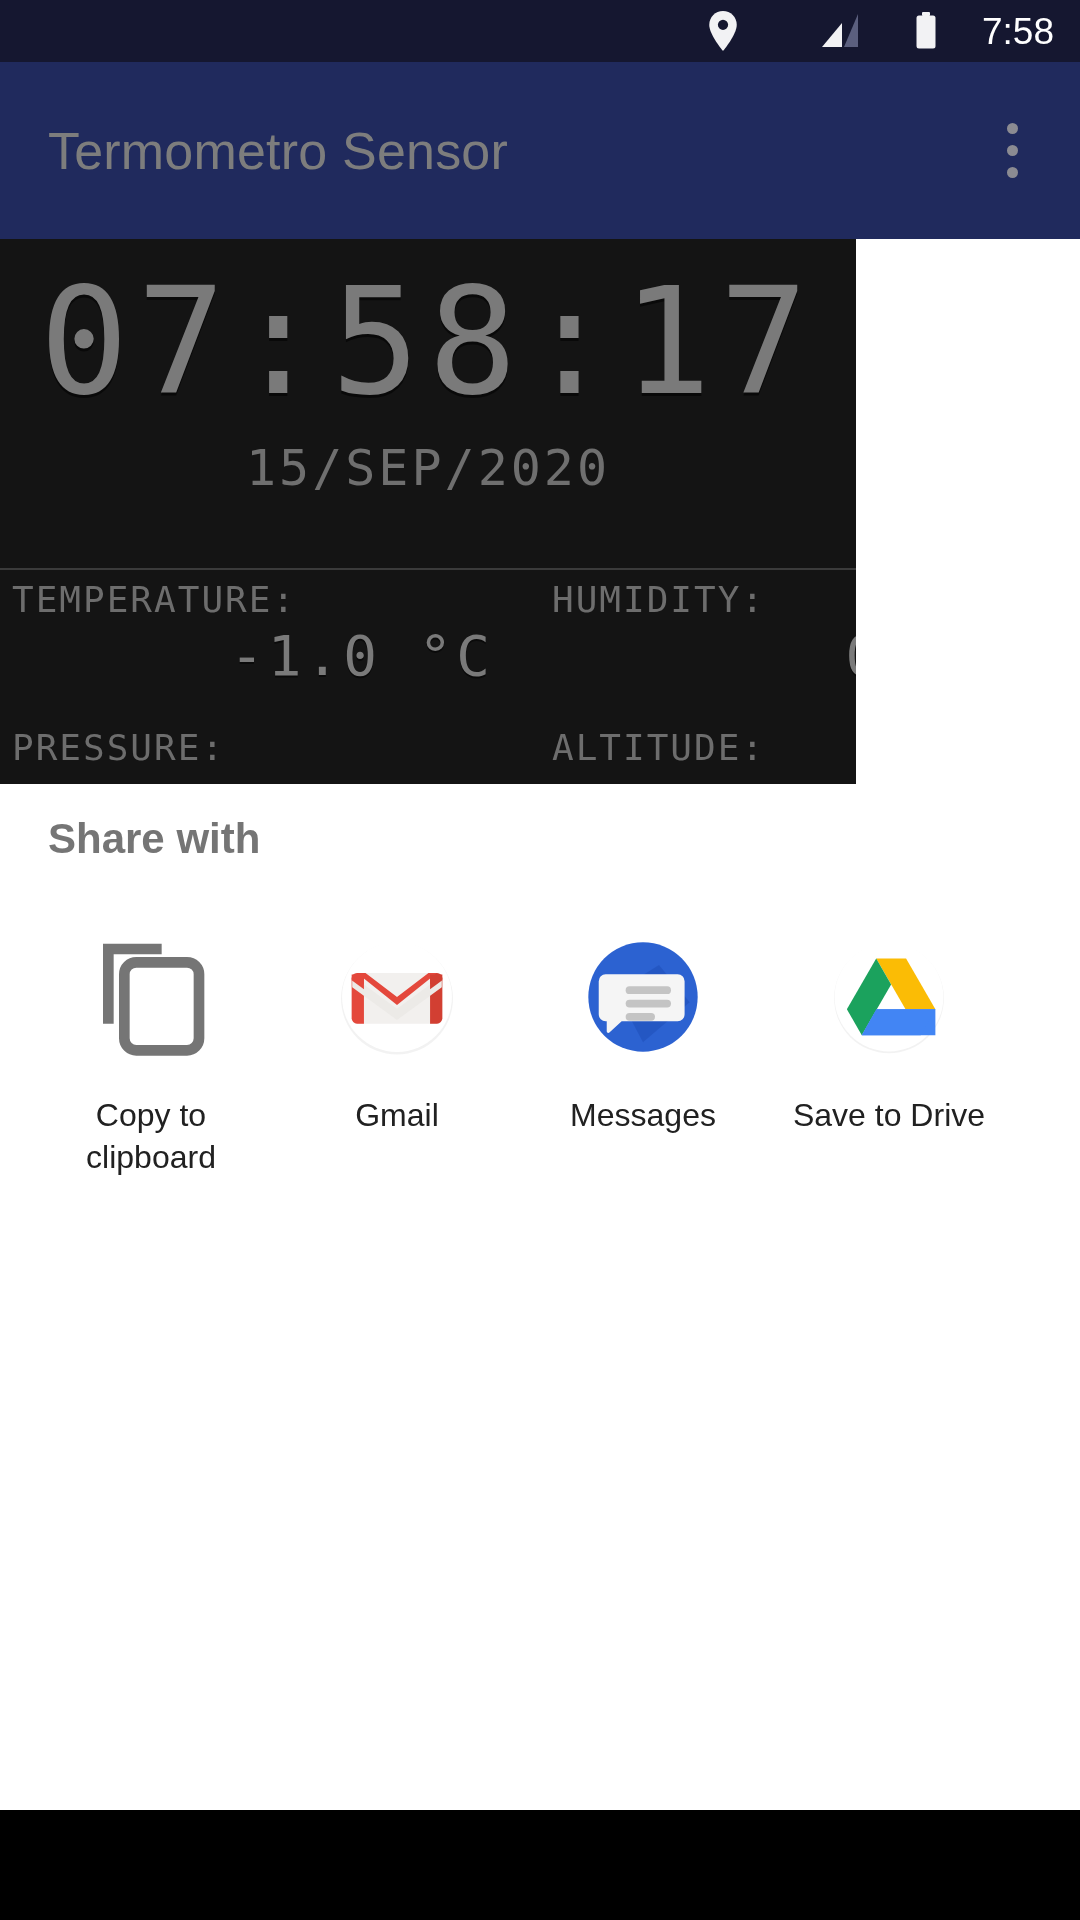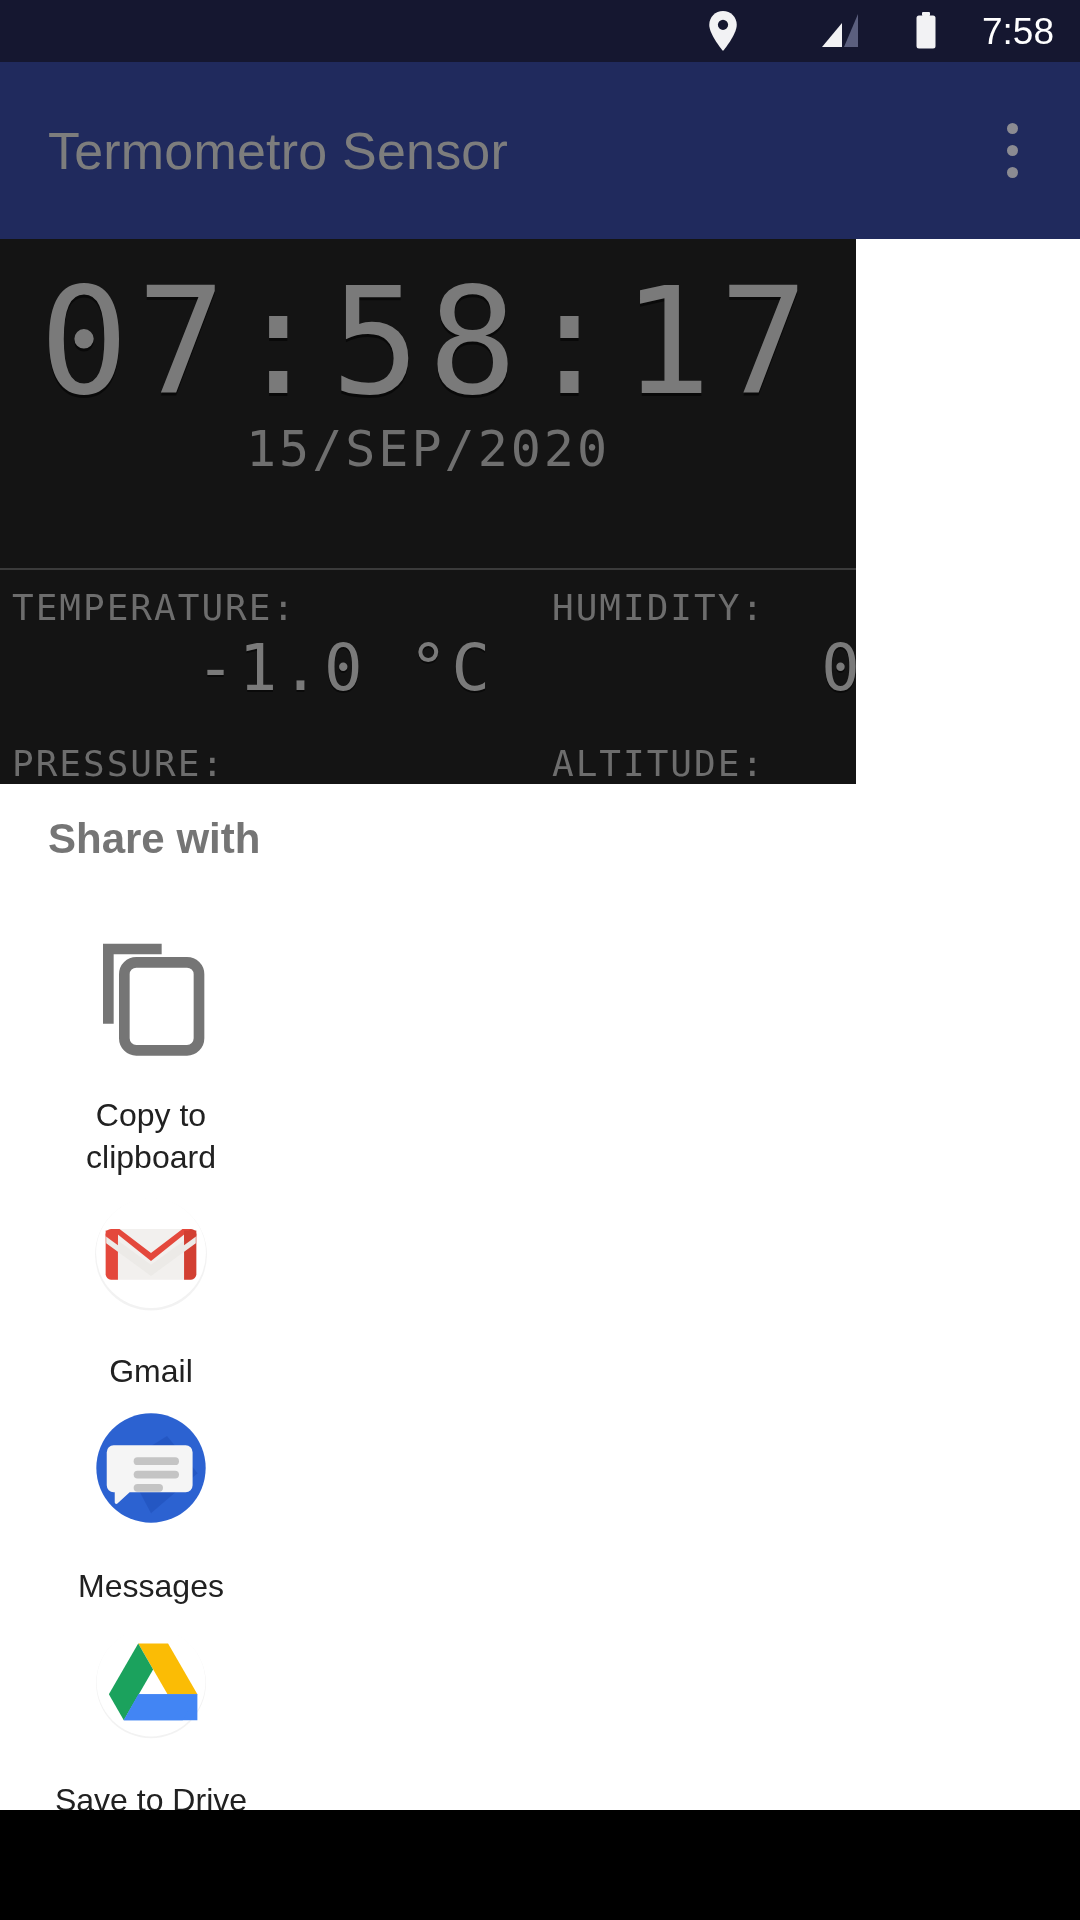--- a/index.html
+++ b/index.html
@@ -115,21 +115,21 @@
     padding-top: 24px;
     line-height: 1.08;
     text-shadow: 0 3px 0 rgba(0,0,0,0.55);
   }
   .lcd-date {
     text-align: center;
     color: #6f6f6f;
     font-family: "DejaVu Sans Mono", monospace;
     font-size: 50px;
     letter-spacing: 3px;
-    margin-top: 1px;
+    margin-top: 20px;
     line-height: 1;
   }
   .lcd-divider {
     position: absolute;
     top: 329px; left: 0;
     width: 1080px;
     height: 2px;
     background: #3b3b3b;
   }
   .readings {
@@ -148,26 +148,26 @@
   .reading-col.left { left: 0; }
   .reading-col.right { left: 540px; }
   .r-label {
     color: #6d6d6d;
     font-family: "DejaVu Sans Mono", monospace;
     font-size: 36px;
     letter-spacing: 2px;
     padding-left: 12px;
     line-height: 1;
   }
-  .r-label.top { padding-top: 20px; }
+  .r-label.top { padding-top: 12px; }
   .r-label.bottom { padding-top: 46px; }
   .r-value {
     color: #7a7a7a;
     font-family: "DejaVu Sans Mono", monospace;
-    font-size: 64px;
+    font-size: 56px;
     letter-spacing: 4px;
     text-align: right;
     padding-right: 46px;
     padding-top: 10px;
     line-height: 1;
     text-shadow: 0 2px 0 rgba(0,0,0,0.5);
   }
 
   
   .share-sheet {
@@ -182,21 +182,20 @@
     font-size: 42px;
     font-weight: 700;
     padding: 34px 0 0 48px;
     line-height: 1;
     font-family: "Liberation Sans", sans-serif;
   }
   .share-grid {
     display: flex;
     padding: 62px 28px 0 28px;
     box-sizing: border-box;
-    flex-direction: column;
   }
   .share-item {
     width: 246px;
     display: flex;
     flex-direction: column;
     align-items: center;
     cursor: pointer;
   }
   .share-icon-wrap {
     width: 150px;

